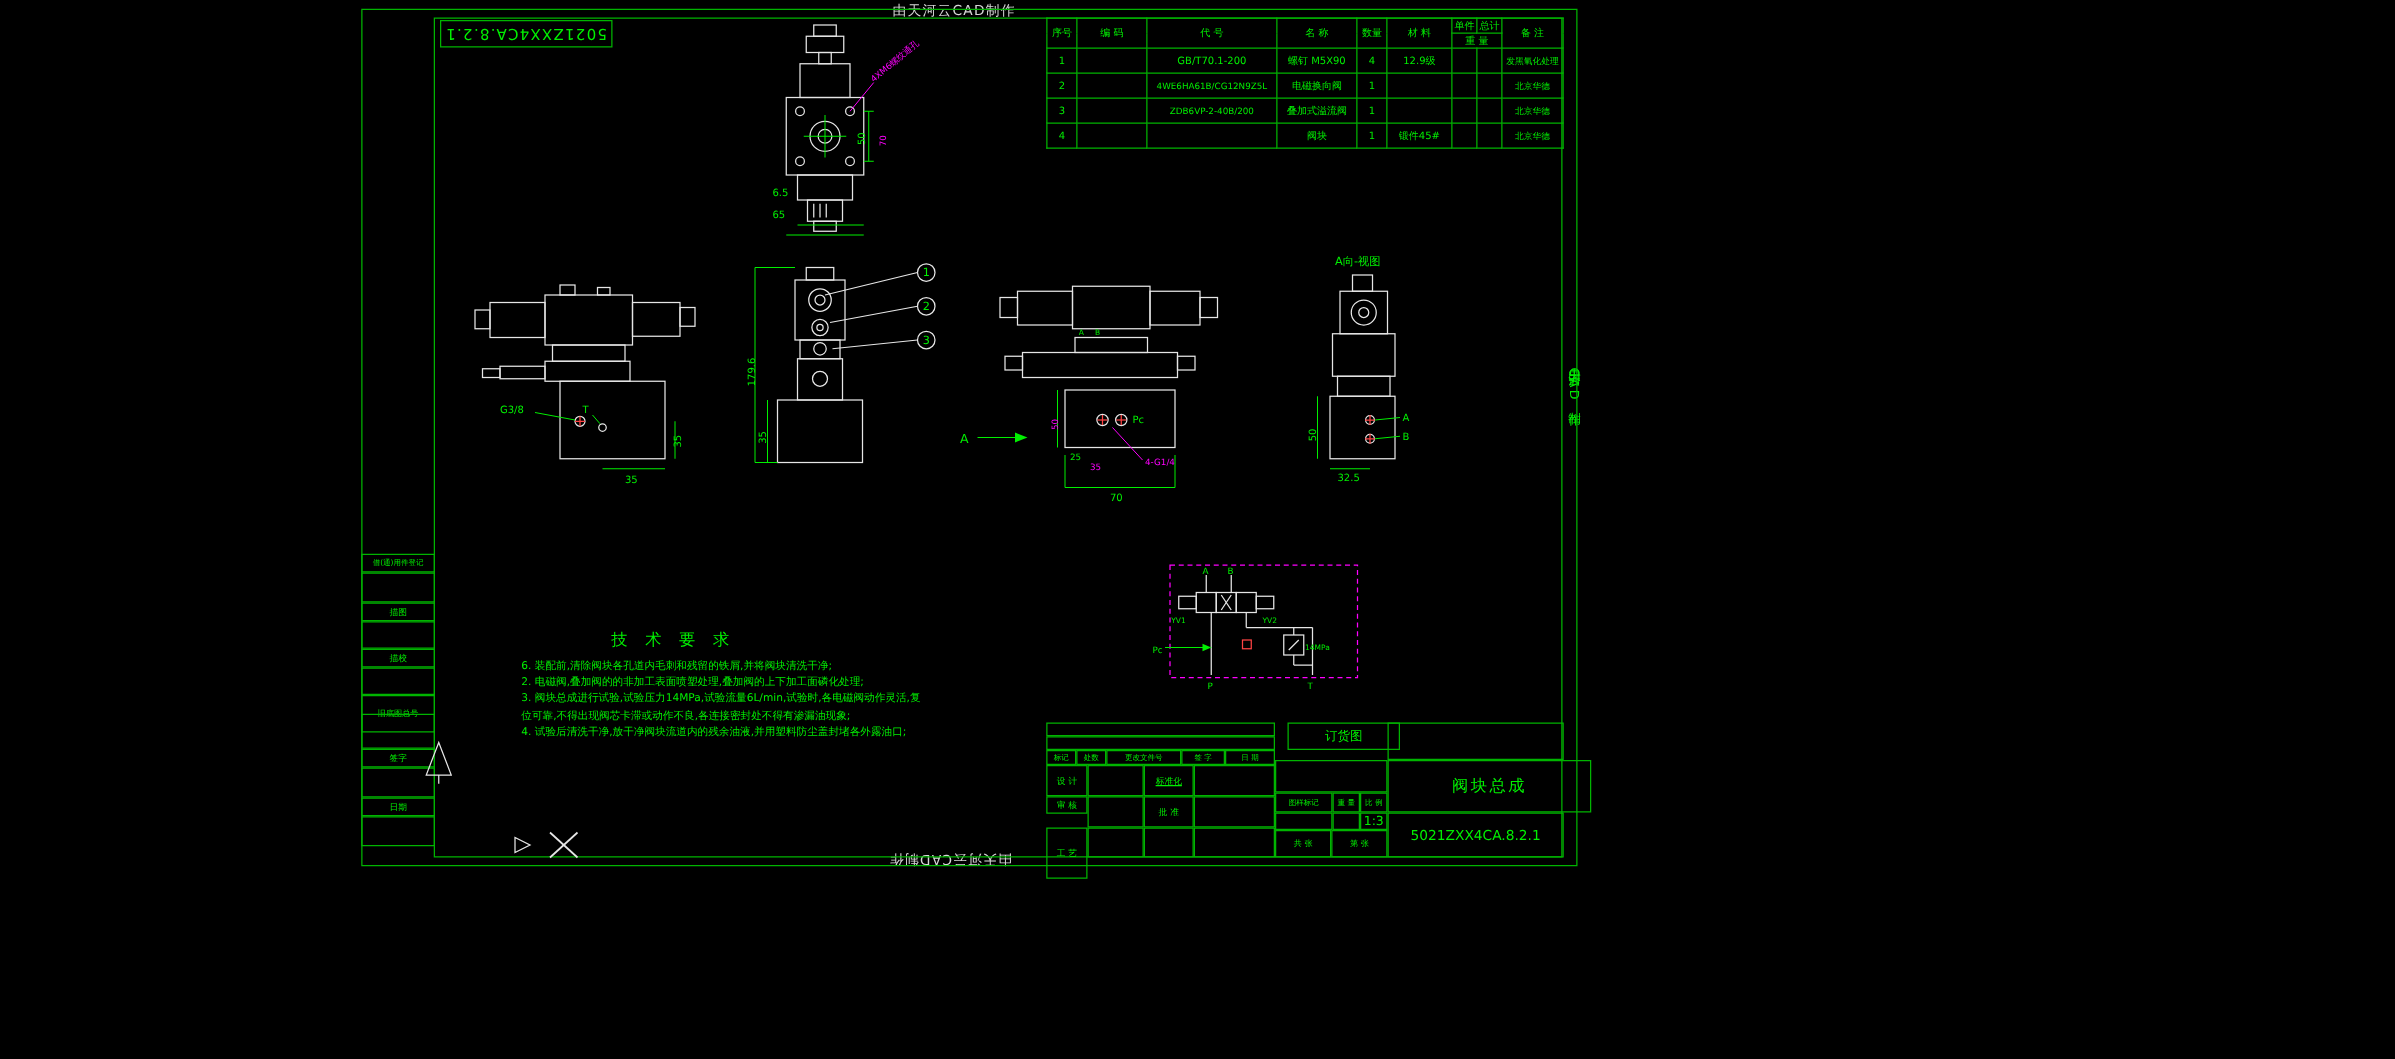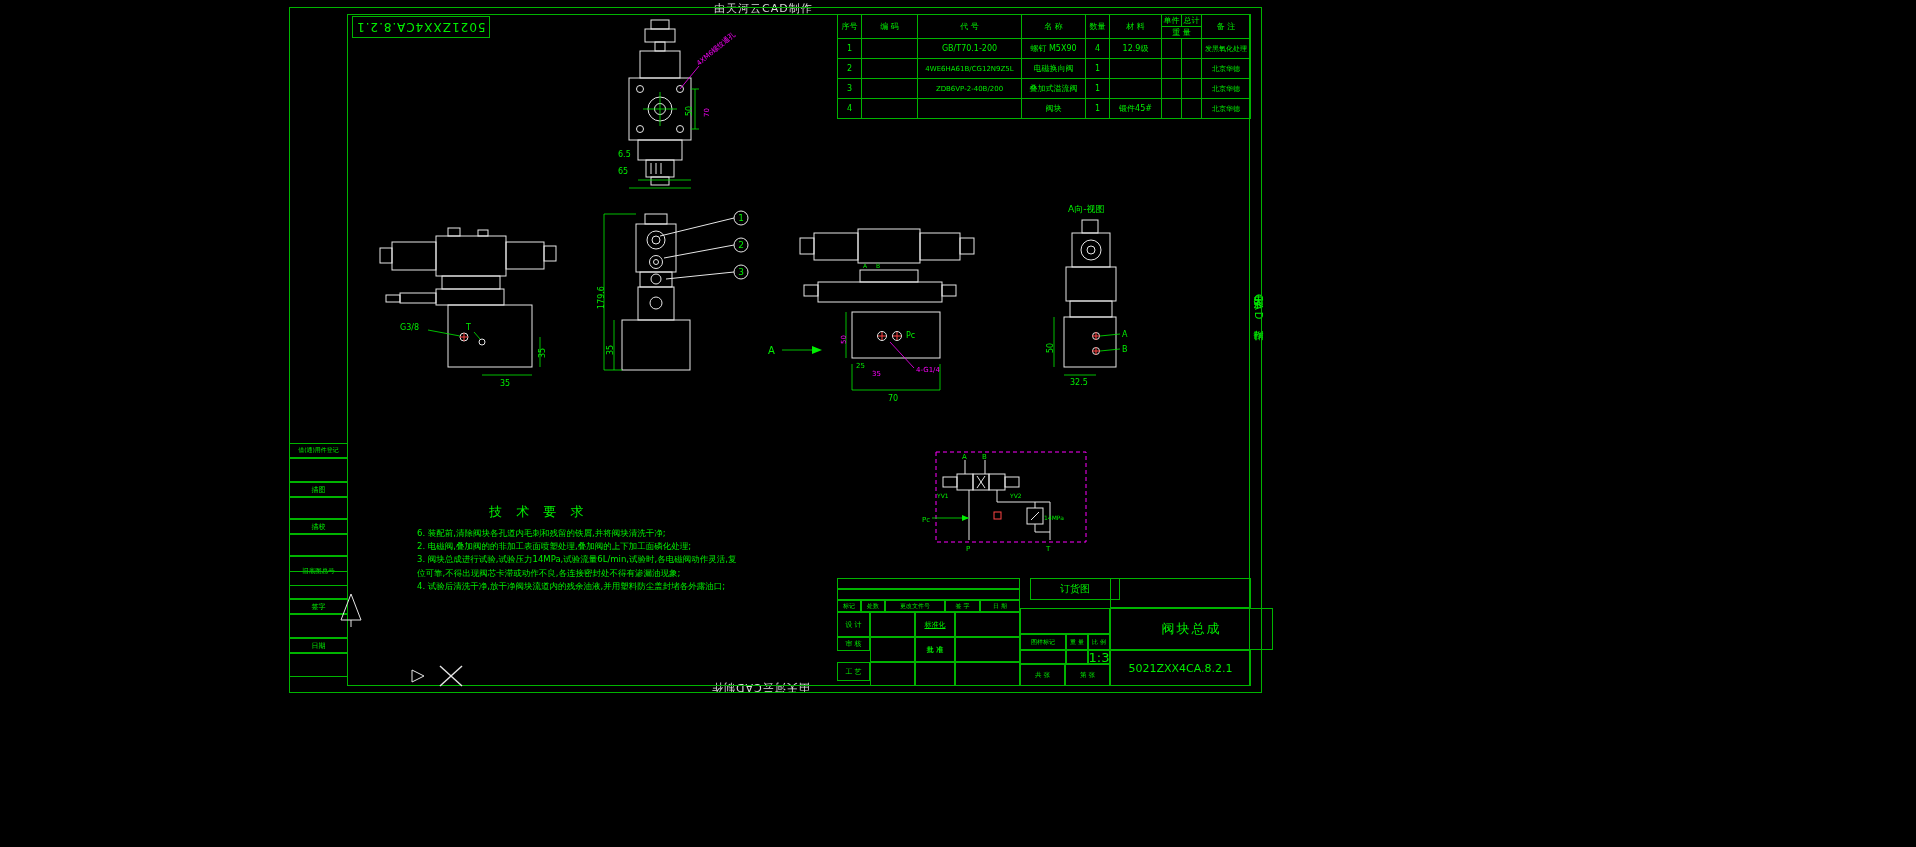--- a/index.html
+++ b/index.html
@@ -385,35 +385,35 @@
     <div class="cell" style="left:48px; top:22px; width:60px; height:12px; font-size:6px;">更改文件号</div>
     <div class="cell" style="left:108px; top:22px; width:35px; height:12px; font-size:6px;">签 字</div>
     <div class="cell" style="left:143px; top:22px; width:40px; height:12px; font-size:6px;">日 期</div>
 
     <div class="cell" style="left:0; top:34px; width:33px; height:25px;">设 计</div>
     <div class="cell" style="left:33px; top:34px; width:45px; height:25px;"></div>
     <div class="cell" style="left:78px; top:34px; width:40px; height:25px;text-decoration:underline;">标准化</div>
     <div class="cell" style="left:118px; top:34px; width:65px; height:25px;"></div>
     <div class="cell" style="left:0; top:59px; width:33px; height:14px;">审 核</div>
     <div class="cell" style="left:33px; top:59px; width:45px; height:25px;"></div>
-    <div class="cell" style="left:78px; top:59px; width:40px; height:25px;font-weight:bold;">批 准</div>
+    <div class="cell" style="left:78px; top:59px; width:40px; height:25px;">批 准</div>
     <div class="cell" style="left:118px; top:59px; width:65px; height:25px;"></div>
-    <div class="cell" style="left:0; top:84px; width:33px; height:19px;">工 艺</div>
+    <div class="cell" style="left:0; top:84px; width:33px; height:41px;">工 艺</div>
     <div class="cell" style="left:33px; top:84px; width:45px; height:24px;"></div>
     <div class="cell" style="left:78px; top:84px; width:40px; height:24px;"></div>
     <div class="cell" style="left:118px; top:84px; width:65px; height:24px;"></div>
 
     <div class="cell" style="left:193px; top:0; width:90px; height:22px; font-size:10px;">订货图</div>
     <div class="cell" style="left:183px; top:30px; width:90px; height:26px;"></div>
     <div class="cell" style="left:183px; top:56px; width:46px; height:16px; font-size:6px;">图样标记</div>
     <div class="cell" style="left:229px; top:56px; width:22px; height:16px; font-size:6px;">重 量</div>
     <div class="cell" style="left:251px; top:56px; width:22px; height:16px; font-size:6px;">比 例</div>
     <div class="cell" style="left:183px; top:72px; width:46px; height:14px;"></div>
     <div class="cell" style="left:229px; top:72px; width:22px; height:14px;"></div>
-    <div class="cell" style="left:251px; top:72px; width:22px; height:14px; font-size:13px;">1:3</div>
+    <div class="cell" style="left:251px; top:72px; width:22px; height:14px; font-size:10px;">1:3</div>
     <div class="cell" style="left:183px; top:86px; width:45px; height:22px; font-size:6.5px;">共  张</div>
     <div class="cell" style="left:228px; top:86px; width:45px; height:22px; font-size:6.5px;">第  张</div>
 
     <div class="cell" style="left:273px; top:0; width:141px; height:30px;"></div>
     <div class="cell" style="left:273px; top:30px; width:163px; height:42px; font-size:13px; letter-spacing:2px;">阀块总成</div>
     <div class="cell" style="left:273px; top:72px; width:141px; height:36px; font-size:11px;">5021ZXX4CA.8.2.1</div>
   </div>
 
   <svg class="wmark" style="left:338px; top:592px;" width="26" height="36">
     <polygon points="13,2 3,28 23,28" fill="none" stroke="#e6e6e6" stroke-width="1"></polygon>

